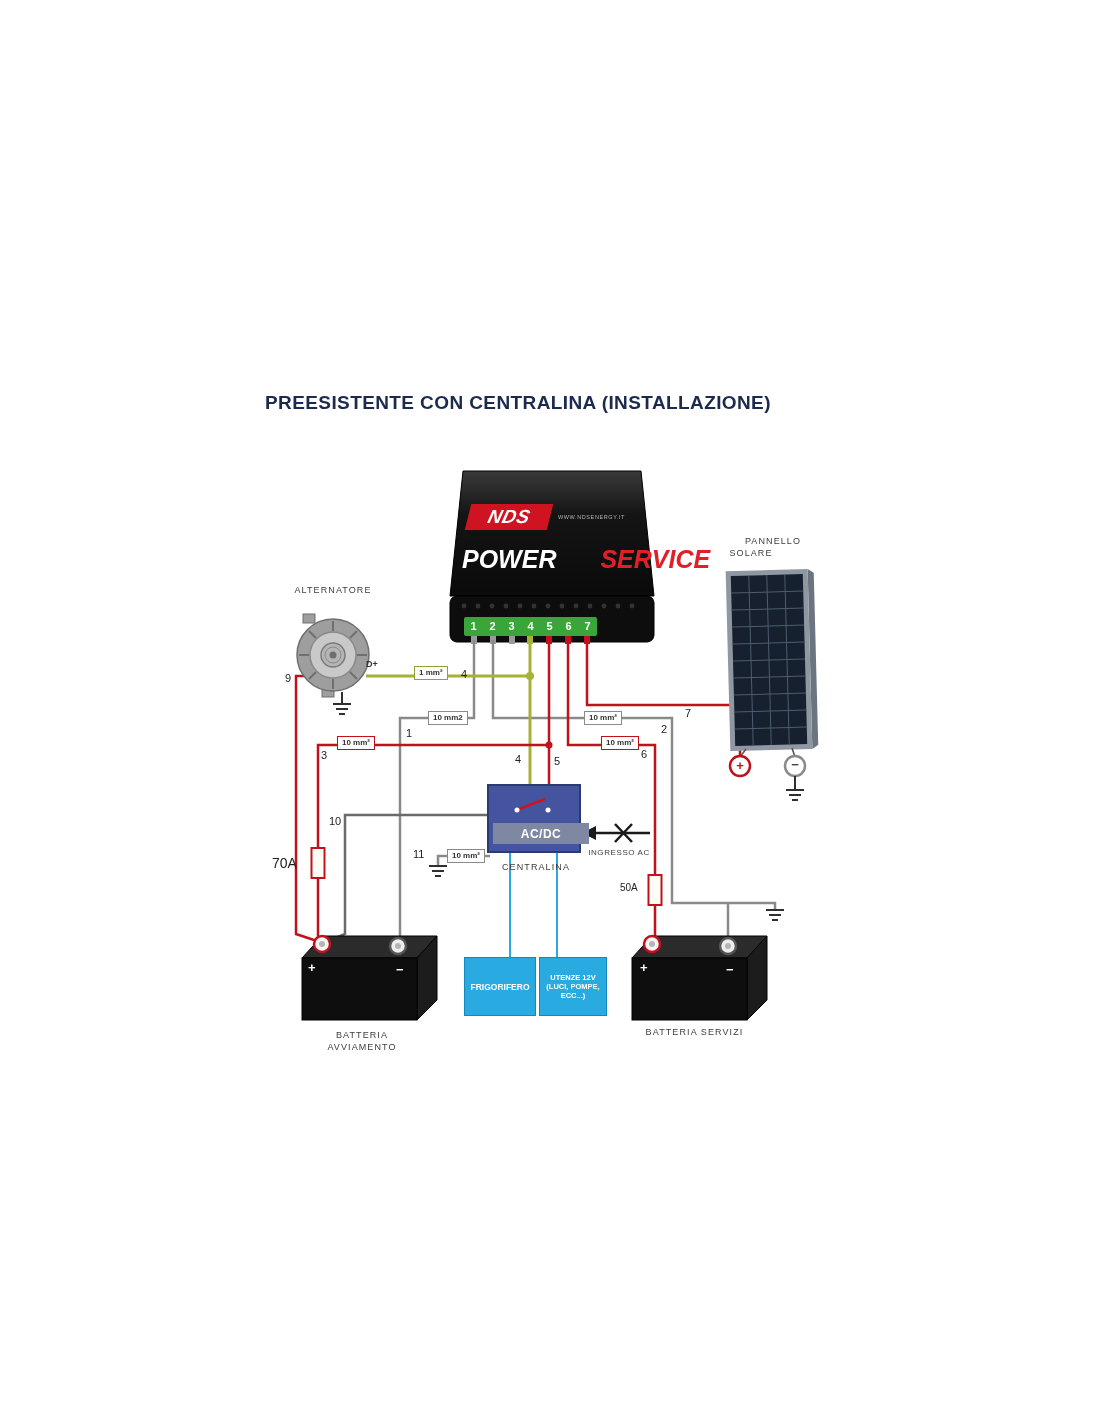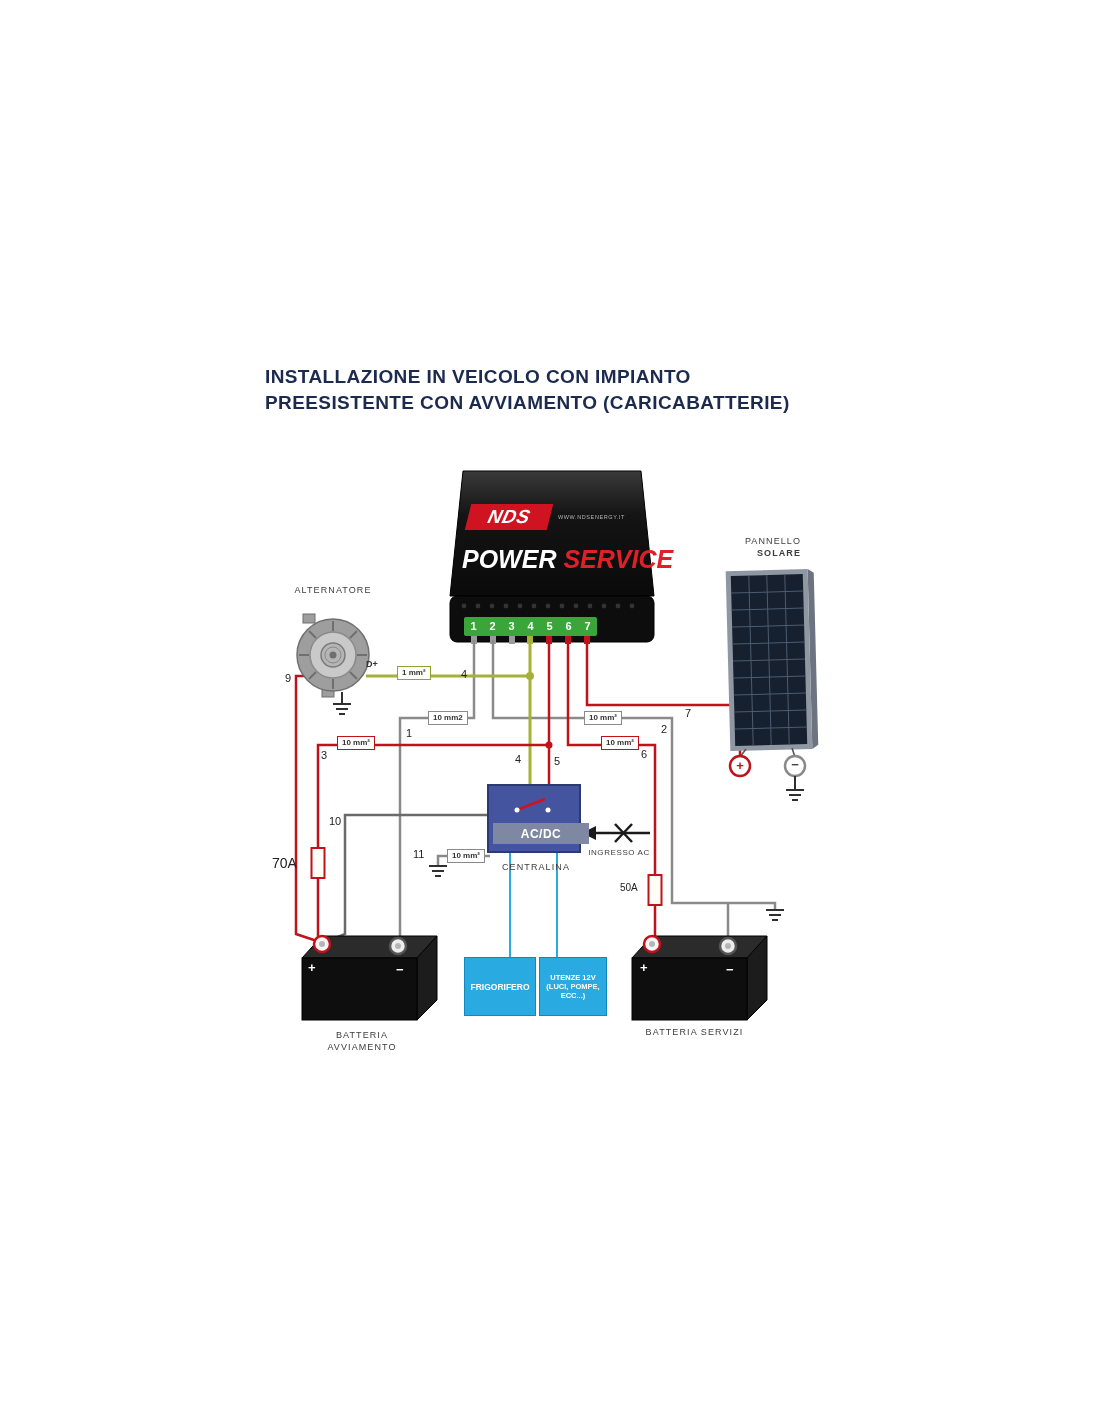--- a/index.html
+++ b/index.html
@@ -14,21 +14,21 @@
   .gauge{background:#fff;border:1.6px solid #8a8a8a;font-size:8px;font-weight:700;color:#333;
          padding:1px 4px;line-height:10px;white-space:nowrap;}
   .gauge.red{border-color:#c1121c;}
   .gauge.green{border-color:#8fa32e;}
   .strip{display:flex;}
   .strip span{flex:1;text-align:center;color:#fff;font-weight:700;font-size:11px;line-height:19px;}
   .ndslogo{background:#d01320;transform:skewX(-14deg);display:flex;align-items:center;justify-content:center;
            color:#fff;font-style:italic;font-weight:900;font-size:19px;letter-spacing:.5px;}
   .website{font-size:5.5px;color:#b5b5b5;letter-spacing:.6px;}
   .powerservice{font-style:italic;font-weight:900;font-size:25px;color:#fff;white-space:nowrap;text-align:center;}
-  .powerservice .svc{color:#e02029;}
+  .powerservice .svc{color:#e02029;margin-left:37px;}
   .acdc{background:#7e88a3;color:#fff;font-weight:700;font-size:12px;display:flex;align-items:center;
         justify-content:center;letter-spacing:.5px;}
   .loadbox{background:#29abe2;border:1px solid #1288bf;color:#fff;font-weight:700;display:flex;
            flex-direction:column;align-items:center;justify-content:center;text-align:center;}
   .bmark{color:#fff;font-weight:700;font-size:13px;}
   .pmark{font-weight:700;font-size:13px;width:14px;text-align:center;line-height:14px;}
   .pmark.plus{color:#c1121c;}
   .pmark.minus{color:#444;}
 </style>
 </head>
@@ -206,22 +206,21 @@
       <circle cx="728" cy="946" r="8" fill="#ededed" stroke="#555" stroke-width="2.5"></circle>
       <circle cx="728" cy="946" r="3" fill="#b5b5b5"></circle>
     </g>
     <g stroke="#2f2f2f" stroke-width="2">
       <line x1="766" y1="910" x2="784" y2="910"></line>
       <line x1="769" y1="915" x2="781" y2="915"></line>
       <line x1="772" y1="920" x2="778" y2="920"></line>
     </g>
   </svg>
 
-  <div class="abs title" style="left:265px;top:366px;">INSTALLAZIONE IN VEICOLO CON IMPIANTO</div>
-  <div class="abs title" style="left:265px;top:392px;">PREESISTENTE CON AVVIAMENTO (CARICABATTERIE)</div>
+  <div class="abs title" style="left:265px;top:392px;">PREESISTENTE CON CENTRALINA (INSTALLAZIONE)</div>
 
   <div class="abs ndslogo" style="left:468px;top:504px;width:82px;height:26px;">
     <span>NDS</span>
   </div>
   <div class="abs website" style="left:558px;top:514px;">WWW.NDSENERGY.IT</div>
   <div class="abs powerservice" style="left:462px;top:545px;width:196px;">
     <span>POWER</span>
     <span> </span>
     <span class="svc">SERVICE</span>
   </div>
@@ -231,33 +230,33 @@
     <span>3</span>
     <span>4</span>
     <span>5</span>
     <span>6</span>
     <span>7</span>
   </div>
 
   <div class="abs lbl" style="left:283px;top:585px;width:100px;">ALTERNATORE</div>
   <div class="abs small" style="left:366px;top:659px;font-weight:700;">D+</div>
   <div class="abs lbl" style="left:733px;top:536px;width:80px;">PANNELLO</div>
-  <div class="abs lbl" style="left:739px;top:548px;width:80px;font-weight:bold;">SOLARE</div>
+  <div class="abs lbl" style="left:711px;top:548px;width:80px;">SOLARE</div>
   <div class="abs lbl" style="left:494px;top:862px;width:84px;">CENTRALINA</div>
   <div class="abs lbl" style="left:578px;top:848px;width:82px;font-size:8px;letter-spacing:.6px;">INGRESSO AC</div>
   <div class="abs lbl" style="left:307px;top:1030px;width:110px;">BATTERIA</div>
   <div class="abs lbl" style="left:307px;top:1042px;width:110px;">AVVIAMENTO</div>
   <div class="abs lbl" style="left:637px;top:1027px;width:115px;">BATTERIA SERVIZI</div>
 
   <div class="abs acdc" style="left:493px;top:823px;width:96px;height:21px;">AC/DC</div>
 
   <div class="abs num" style="left:272px;top:855px;font-size:14px;">70A</div>
   <div class="abs num" style="left:620px;top:882px;font-size:10px;">50A</div>
 
-  <div class="abs gauge green" style="left:397px;top:666px;">1 mm²</div>
+  <div class="abs gauge green" style="left:414px;top:666px;">1 mm²</div>
   <div class="abs gauge" style="left:428px;top:711px;">10 mm2</div>
   <div class="abs gauge" style="left:584px;top:711px;">10 mm²</div>
   <div class="abs gauge red" style="left:337px;top:736px;">10 mm²</div>
   <div class="abs gauge red" style="left:601px;top:736px;">10 mm²</div>
   <div class="abs gauge" style="left:447px;top:849px;">10 mm²</div>
 
   <div class="abs num" style="left:285px;top:672px;">9</div>
   <div class="abs num" style="left:461px;top:668px;">4</div>
   <div class="abs num" style="left:406px;top:727px;">1</div>
   <div class="abs num" style="left:661px;top:723px;">2</div>

